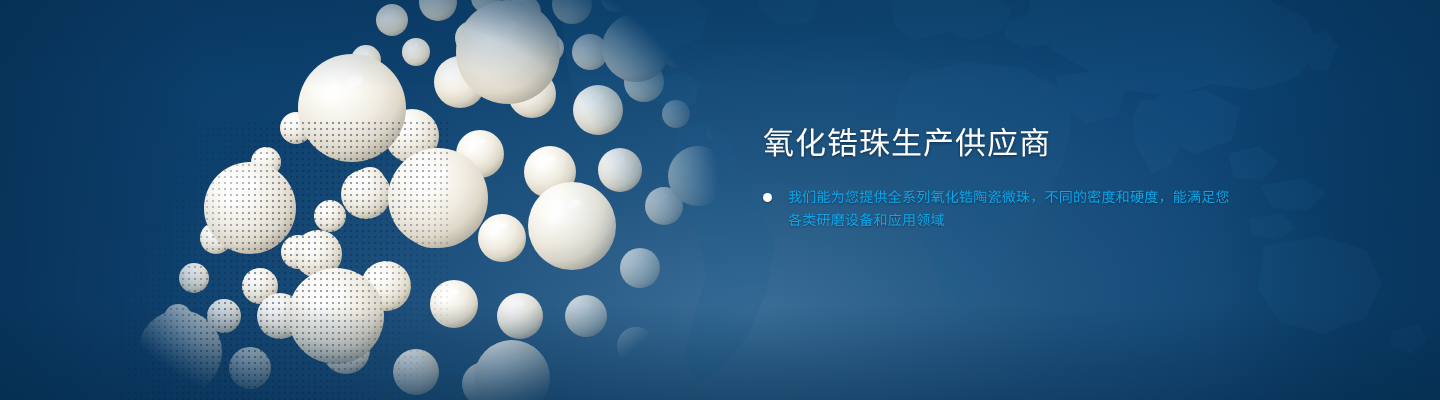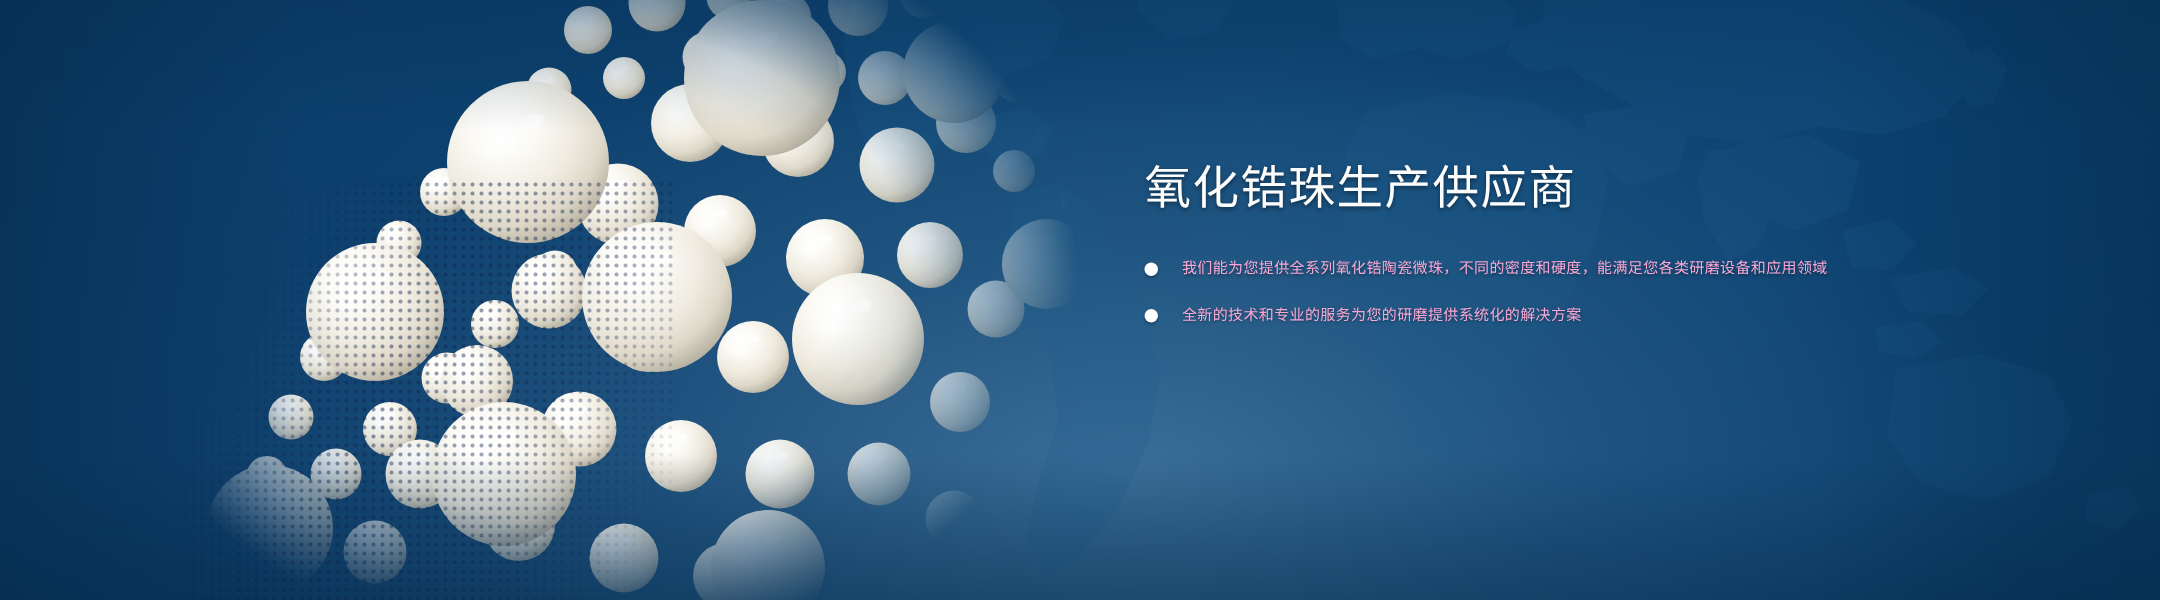--- a/index.html
+++ b/index.html
@@ -69,21 +69,21 @@
     opacity: 0.55;
     background-image: radial-gradient(circle, rgba(18,36,78,0.95) 1.1px, rgba(0,0,0,0) 1.6px);
     background-size: 6px 6px;
     -webkit-mask-image: linear-gradient(115deg, rgba(0,0,0,0) 12%, rgba(0,0,0,0.9) 42%, rgba(0,0,0,0.75) 68%, rgba(0,0,0,0) 92%);
     mask-image: linear-gradient(115deg, rgba(0,0,0,0) 12%, rgba(0,0,0,0.9) 42%, rgba(0,0,0,0.75) 68%, rgba(0,0,0,0) 92%);
   }
 
   
   .copy {
     position: absolute;
-    left: 763px; top: 106px;
+    left: 763px; top: 124px;
     width: 470px;
   }
   .headline {
     margin: 0;
     font-size: 31px;
     font-weight: 400;
     line-height: 40px;
     letter-spacing: 1px;
     color: #fdfdfd;
     text-shadow: 0 1px 3px rgba(0,0,0,0.45);
@@ -91,23 +91,23 @@
   }
   .bullets {
     list-style: none;
     margin: 22px 0 0 0;
     padding: 0;
   }
   .bullet {
     position: relative;
     padding-left: 25px;
     margin-bottom: 8px;
-    font-size: 10px;
+    font-size: 14px;
     line-height: 23px;
-    color: #f9a8d4;
+    color: #0ea5e9;
     text-shadow: 0 1px 2px rgba(0,0,0,0.38);
     letter-spacing: 0.25px;
   }
   .bullet:last-child { margin-bottom: 0; }
   .dot {
     position: absolute;
     left: 0; top: 7px;
     width: 9px; height: 9px;
     border-radius: 50%;
     background: #ffffff;
@@ -256,20 +256,16 @@
   <div class="halftone"></div>
   <div class="bg-vignette"></div>
 
   <div class="copy">
     <h1 class="headline">氧化锆珠生产供应商</h1>
     <ul class="bullets">
       <li class="bullet">
         <span class="dot"></span>
         <span>我们能为您提供全系列氧化锆陶瓷微珠，不同的密度和硬度，能满足您各类研磨设备和应用领域</span>
       </li>
-      <li class="bullet">
-        <span class="dot"></span>
-        <span>全新的技术和专业的服务为您的研磨提供系统化的解决方案</span>
-      </li>
     </ul>
   </div>
 
 </div>
 
 </body></html>

